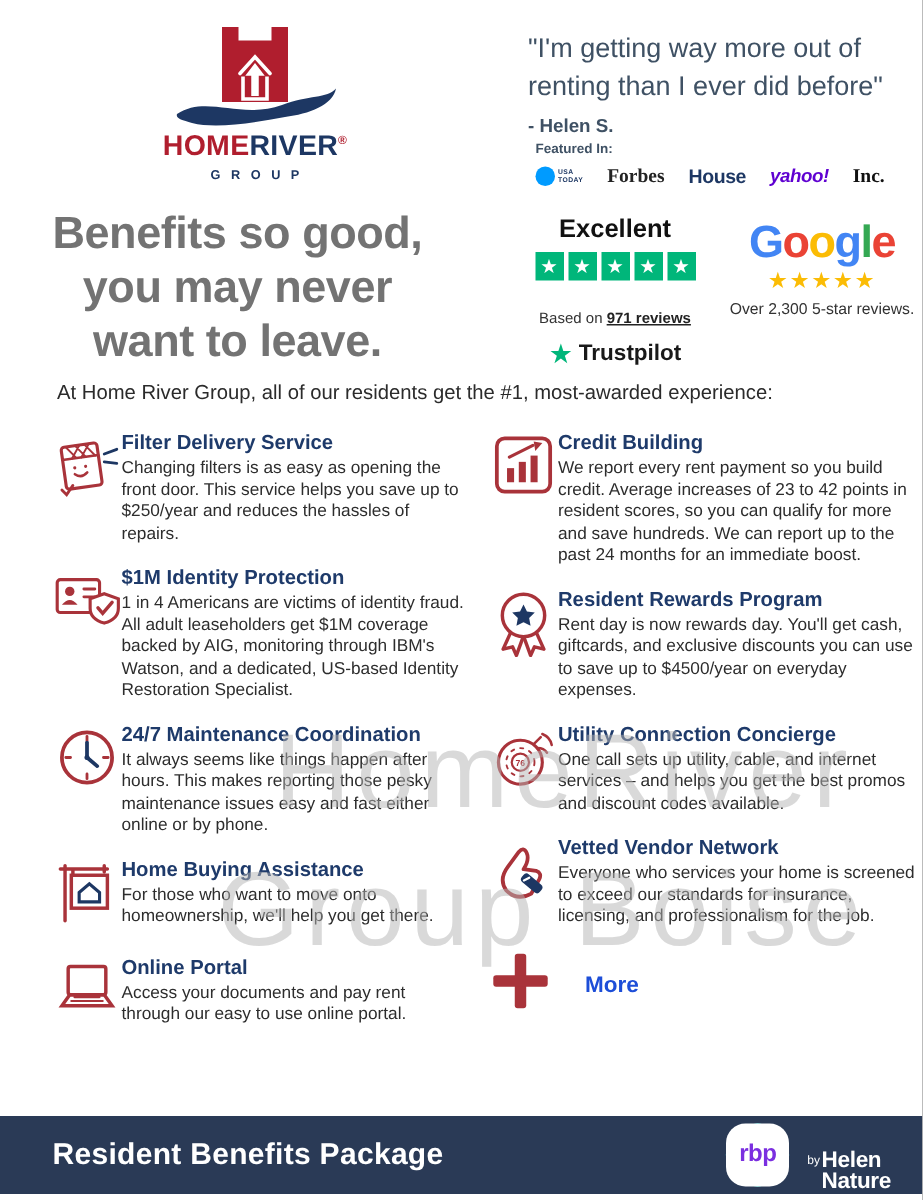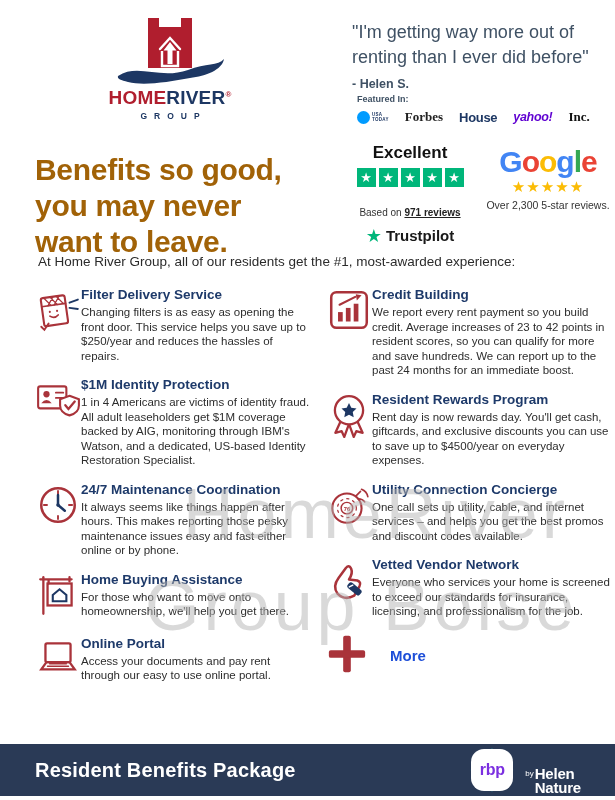--- a/index.html
+++ b/index.html
@@ -44,21 +44,21 @@
   .tp-brand-star { color:#00b67a; font-size:18px; line-height:16px; }
   .tp-brand-name { font-size:15px; font-weight:bold; color:#191919; }
 
   .google-block { position:absolute; left:483px; top:146px; width:130px; text-align:center; }
   .g-logo { font-size:30px; font-weight:bold; letter-spacing:-1px; line-height:32px; }
   .g-stars { margin-top:0; }
   .g-stars .star { color:#fbbc05; font-size:15px; letter-spacing:1px; }
   .g-caption { font-size:10.5px; color:#333; margin-top:3px; white-space:nowrap; }
 
   
-  .headline { position:absolute; left:35px; top:152px; color:#a16207; font-size:30px; line-height:36px; font-weight:bold; letter-spacing:-.3px; }
+  .headline { position:absolute; left:35px; top:138px; color:#737373; font-size:30px; line-height:36px; font-weight:bold; letter-spacing:-.3px;text-align:center; }
   .headline div { white-space:nowrap; }
 
   
   .intro { position:absolute; left:38px; top:254px; font-size:13.5px; color:#2b2b2b; white-space:nowrap; }
 
   
   .col { position:absolute; top:287px; }
   .col-left { left:35px; width:276px; }
   .col-right { left:326px; width:286px; }
   .benefit { display:flex; margin-bottom:14px; }
@@ -68,21 +68,21 @@
   .benefit-more { display:flex; align-items:center; gap:18px; margin-top:6px; }
   .more-label { font-size:15px; font-weight:bold; color:#1d4ed8; }
 
   
   .watermark { position:absolute; left:145px; top:468px; z-index:6; pointer-events:none;
     color:#b5b5b5; opacity:.5; font-size:70px; font-weight:300; line-height:92px; letter-spacing:4px; }
   .watermark .wm1 { margin-left:38px; }
 
   
   .footer { position:absolute; left:0; top:744px; width:615px; height:52px; background:#2a3a56;
-    display:flex; align-items:center; justify-content:space-between; padding:0 34px 0 35px; z-index:8; }
+    display:flex; align-items:center; justify-content:space-between; padding:0 21px 0 35px; z-index:8; }
   .footer-title { color:#fff; font-size:20px; font-weight:bold; letter-spacing:.2px; }
   .footer-brand { display:flex; align-items:flex-end; gap:8px; }
   .rbp-mark { position:relative; width:50px; height:50px; }
   .rbp-teal { position:absolute; left:8px; top:8px; width:34px; height:34px; background:#35d6d0; border-radius:7px; transform:rotate(45deg); }
   .rbp-white { position:absolute; left:4px; top:4px; width:42px; height:42px; background:#fff; border-radius:13px; }
   .rbp-label { position:absolute; left:0; top:0; width:50px; height:50px; display:flex; align-items:center; justify-content:center;
     color:#7b2fe0; font-weight:bold; font-size:16px; letter-spacing:-.3px; }
   .sn-text { color:#fff; display:flex; align-items:flex-start; gap:1px; }
   .sn-by { font-size:8px; margin-top:2px; }
   .sn-name { font-size:15px; line-height:14px; font-weight:600; letter-spacing:-.2px; }

